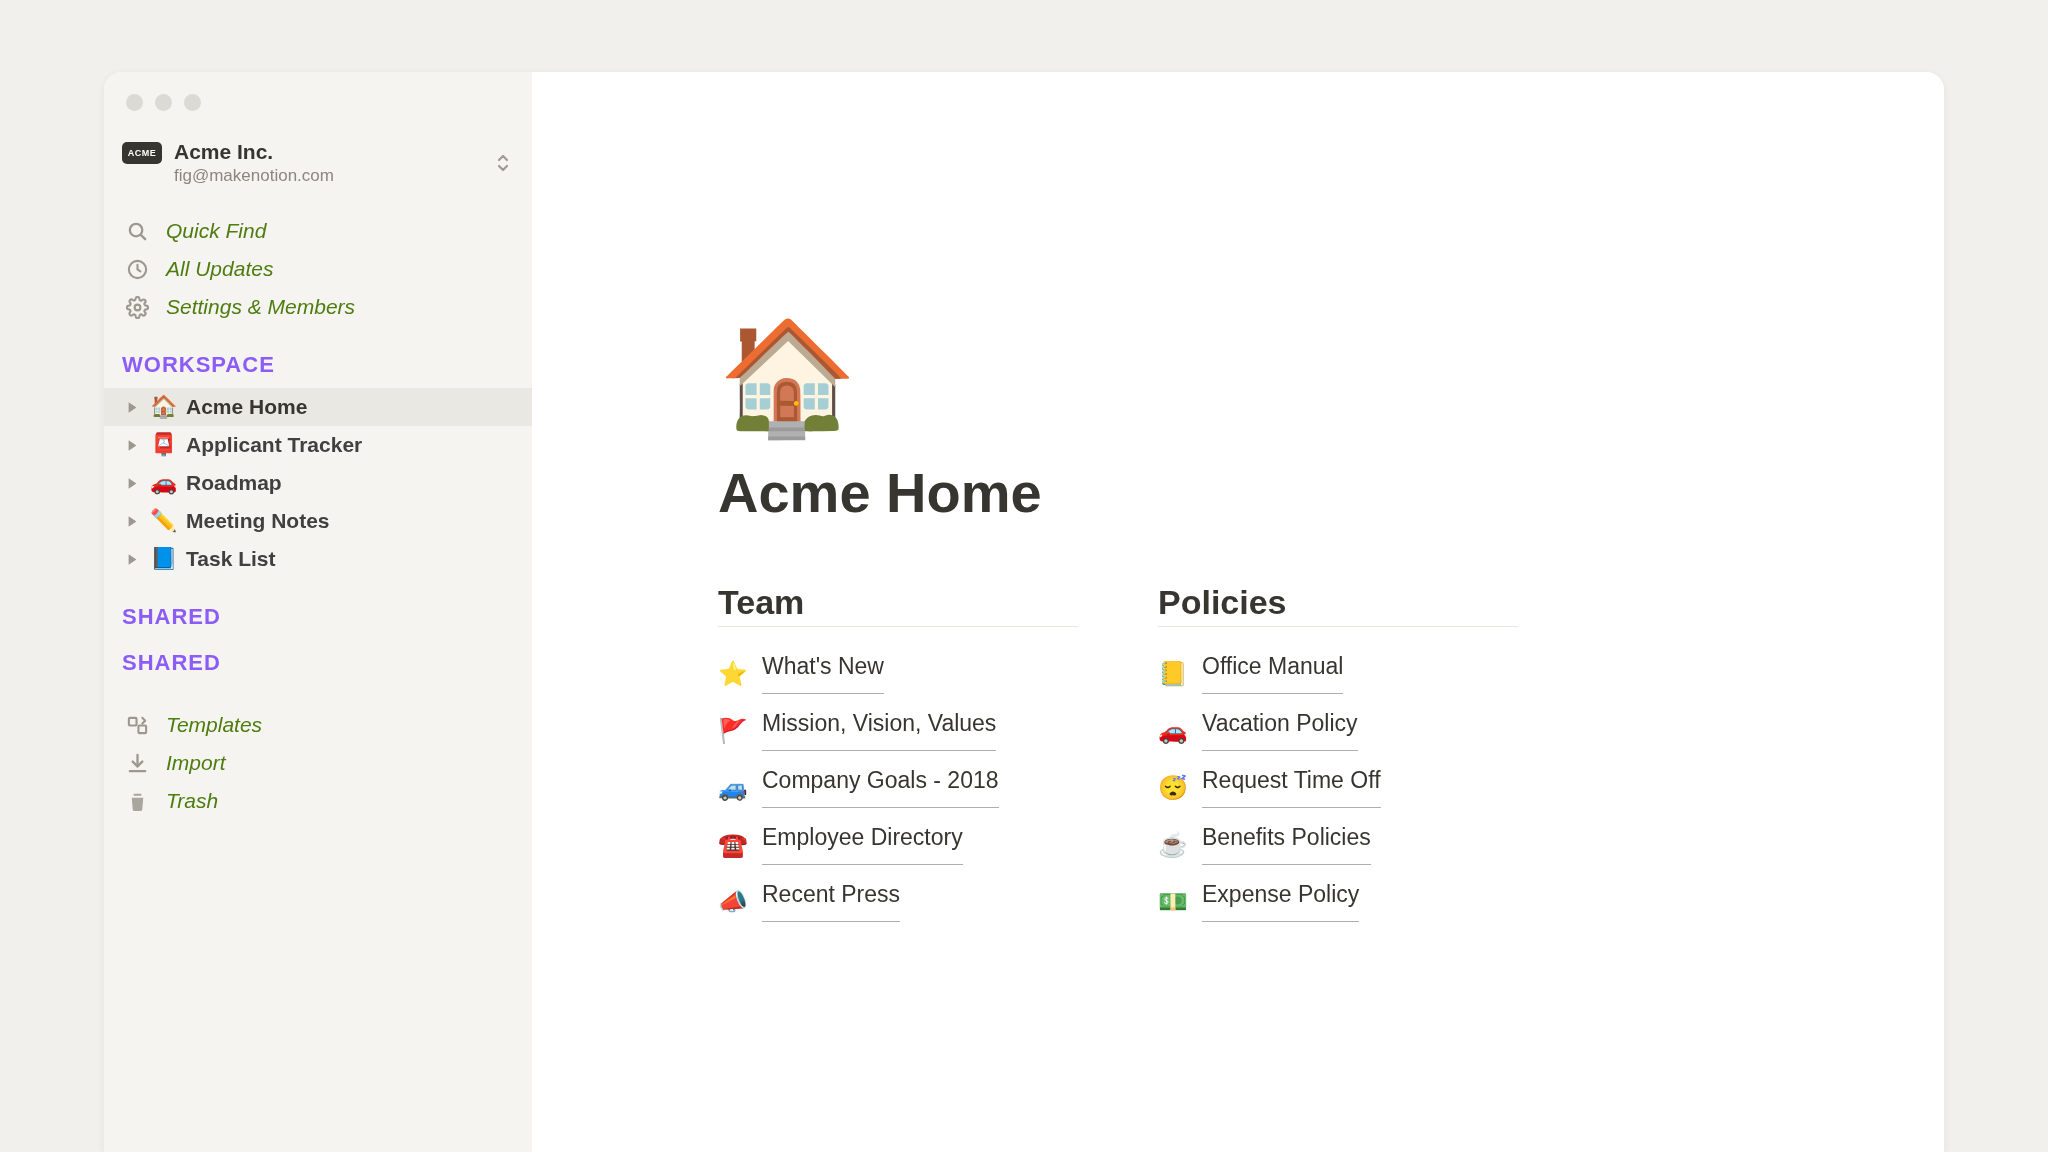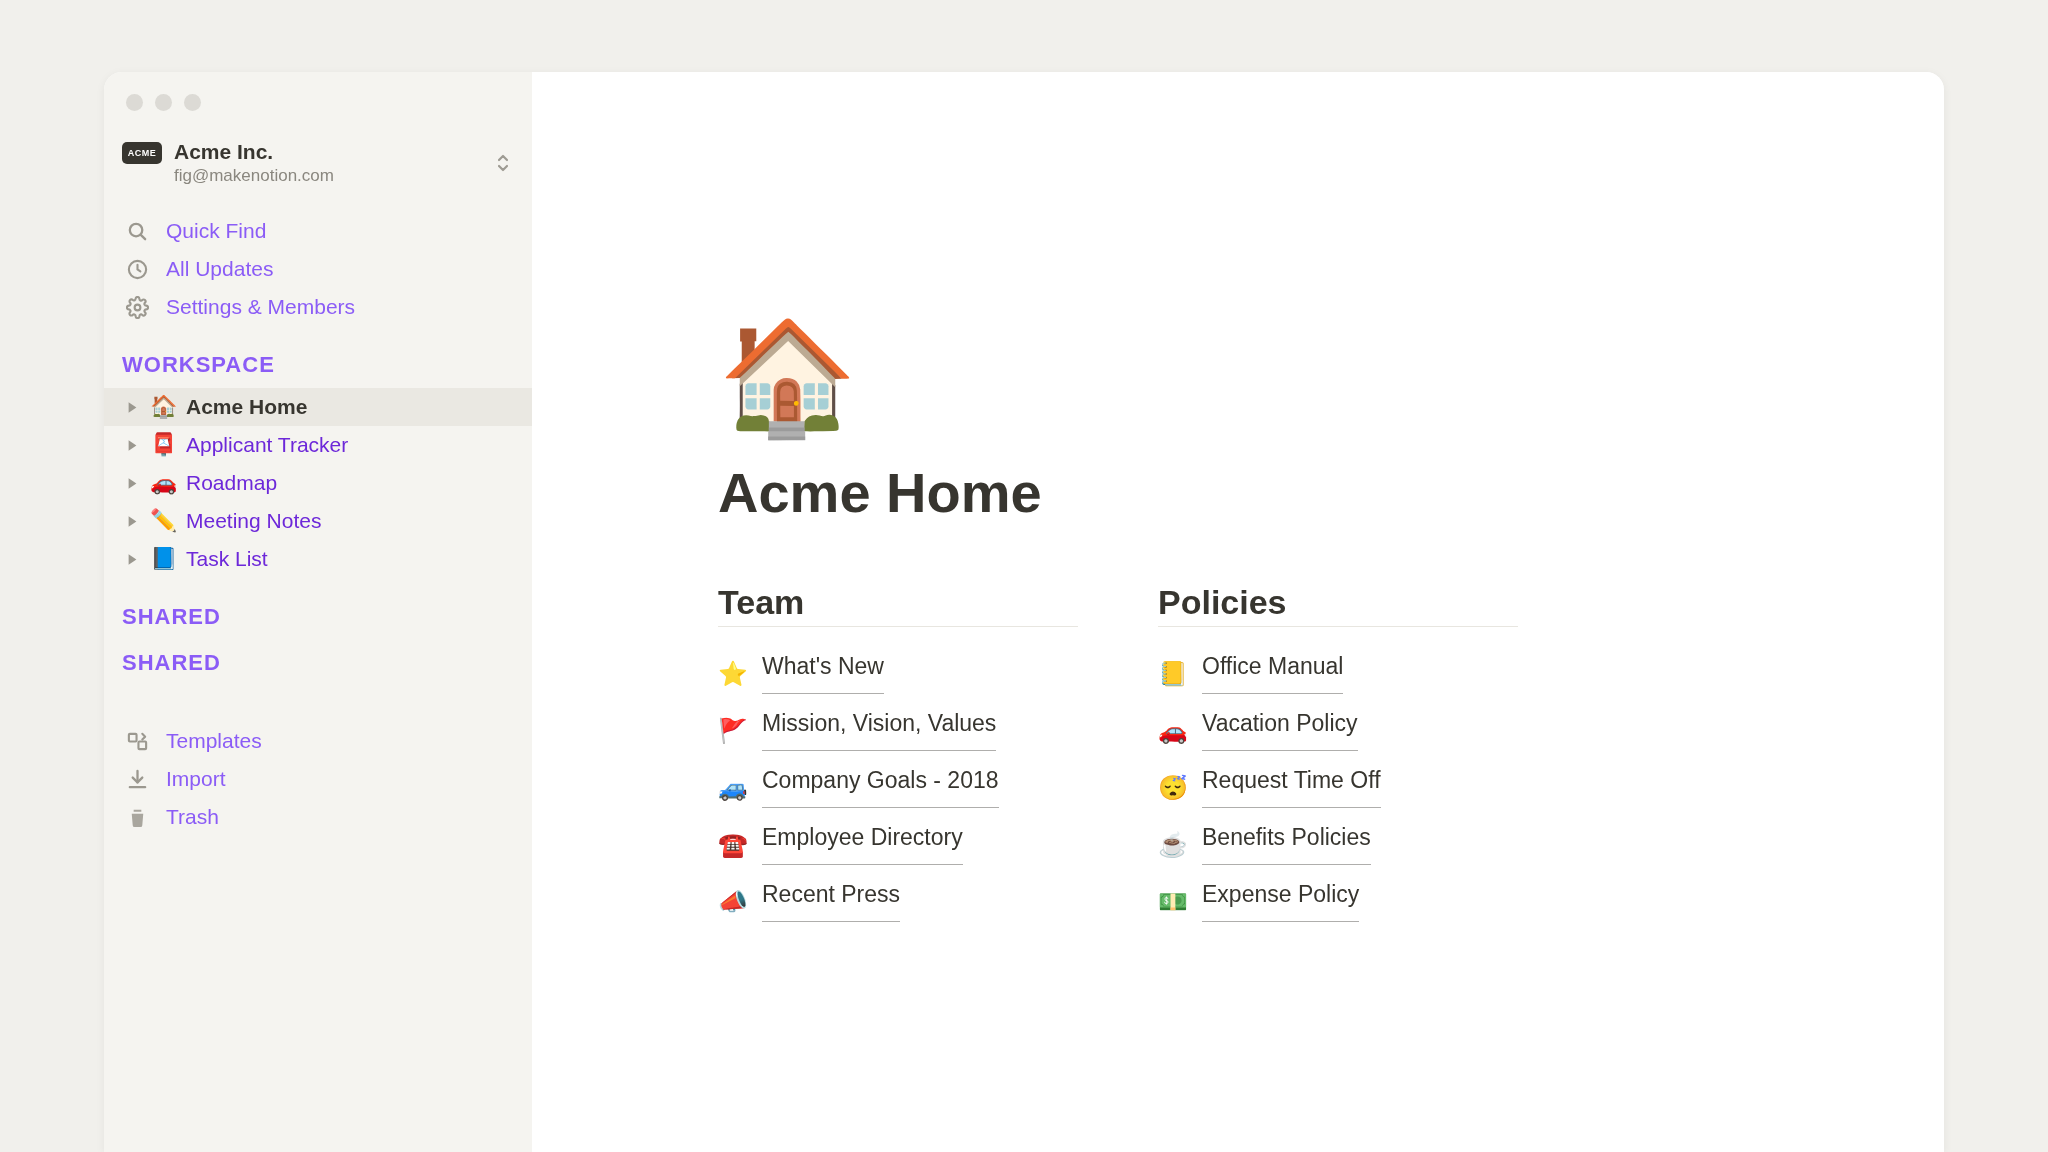--- a/index.html
+++ b/index.html
@@ -53,42 +53,42 @@
   
   .nav { margin-top: 20px; }
   .nav-item {
     display: flex; align-items: center; gap: 16px;
     padding: 7px 18px 7px 20px;
     cursor: pointer;
     color: #67645c;
   }
   .nav-item .nav-icon { width: 26px; display: flex; justify-content: center; color: #9b988f; }
   .nav-item .nav-icon svg { width: 23px; height: 23px; }
-  .nav-label { font-size: 21px; font-weight: 500; color: #8b5cf6; }
+  .nav-label { font-size: 21px; font-weight: 500; color: #4d7c0f; font-style: italic; }
   
   .section-header {
     font-size: 22px; font-weight: 600; letter-spacing: 1px;
     color: #8b5cf6; padding: 26px 18px 10px 18px;
   }
   
   .page-item {
     display: flex; align-items: center; gap: 8px;
     padding: 6px 18px 6px 18px;
     cursor: pointer;
   }
   .page-item.active { background: #eae8e2; }
   .disclosure {
     width: 20px; display: flex; justify-content: center; color: #9b988f;
   }
   .disclosure svg { width: 13px; height: 13px; }
   .page-emoji { font-size: 22px; width: 28px; text-align: center; }
-  .page-label { font-size: 21px; font-weight: 400; color: #6d28d9; }
+  .page-label { font-size: 21px; font-weight: 700; color: #404040; }
   .page-item.active .page-label { color: #37352f; font-weight: 600; }
   
-  .bottom-nav { margin-top: 36px; }
+  .bottom-nav { margin-top: 20px; }
   
   .content {
     flex: 1;
     background: #ffffff;
     padding: 250px 0 0 0;
     overflow: hidden;
   }
   .content-inner {
     margin-left: 186px;
     margin-right: 80px;

